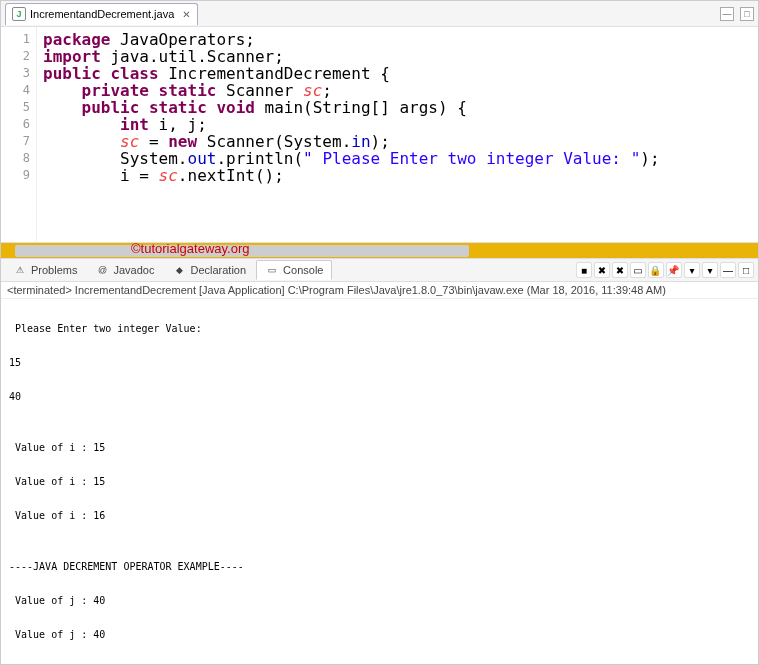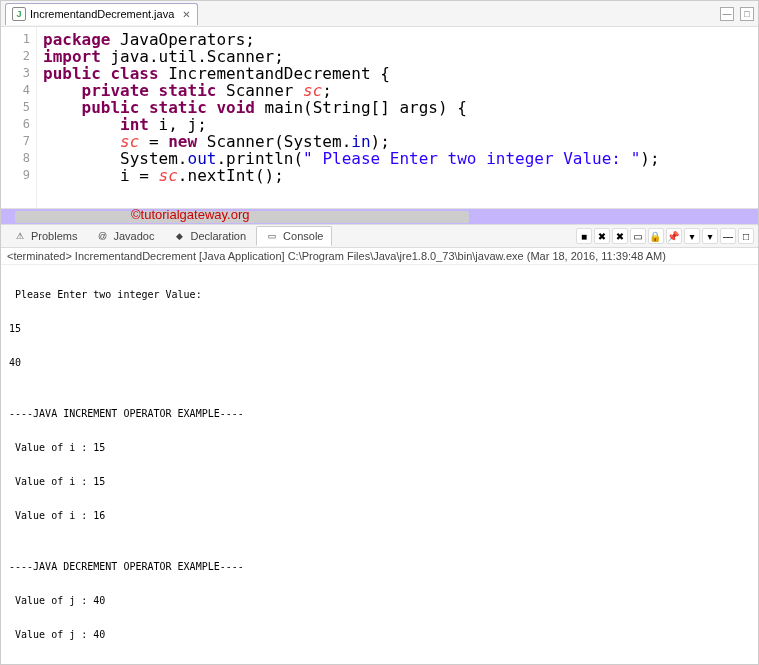--- a/index.html
+++ b/index.html
@@ -13,21 +13,21 @@
 .editor { flex: 1; display: flex; overflow: hidden; background: #fff; }
 .gutter { width: 36px; background: #fff; text-align: right; padding: 4px 6px 0 0; color: #9a9a9a; font-family: Consolas, monospace; font-size: 12px; line-height: 17px; border-right: 1px solid #eee; user-select: none; }
 .gutter .ln { height: 17px; }
 .code { flex: 1; padding: 4px 0 0 6px; font-family: Consolas, monospace; font-size: 16px; line-height: 17px; white-space: pre; overflow-x: auto; }
 .code .row { height: 17px; }
 .kw { color: #7f0055; font-weight: bold; }
 .str { color: #2a00ff; }
 .fld { color: #ef4444; font-style: italic; }
 .sfld { color: #0000c0; }
 .norm { color: #000; }
-.hscroll { height: 16px; background: #c4b5fd; border-top: 1px solid #e0e0e0; position: relative; }
+.hscroll { height: 16px; background: #eab308; border-top: 1px solid #e0e0e0; position: relative; }
 .hscroll .thumb { position: absolute; left: 14px; top: 2px; width: 60%; height: 12px; background: #cdcdcd; border-radius: 2px; }
 .watermark { color: #c00; font-family: sans-serif; font-size: 13px; user-select: none; }
 .views-bar { height: 24px; background: #f5f5f5; border-top: 1px solid #ddd; border-bottom: 1px solid #ddd; display: flex; align-items: center; padding: 0 4px; gap: 2px; font-size: 11px; }
 .view-tab { display: flex; align-items: center; padding: 2px 8px; gap: 4px; color: #444; }
 .view-tab.active { background: #fff; border: 1px solid #ccc; border-bottom: 1px solid #fff; border-radius: 2px 2px 0 0; }
 .view-tab .ico { width: 14px; height: 14px; display: inline-flex; align-items: center; justify-content: center; font-size: 9px; }
 .toolbar-icons { margin-left: auto; display: flex; gap: 2px; }
 .toolbar-icons span { width: 16px; height: 16px; display: inline-flex; align-items: center; justify-content: center; font-size: 10px; border: 1px solid #ddd; background: #fff; border-radius: 2px; }
 .console-header { padding: 2px 6px; font-size: 11px; color: #444; border-bottom: 1px solid #eee; }
 .console { flex: 0 0 auto; padding: 4px 8px; font-family: Consolas, monospace; font-size: 10px; line-height: 17px; white-space: pre; color: #000; }
@@ -99,21 +99,20 @@
   </div>
 </div>
 
 <div class="console-header">&lt;terminated&gt; IncrementandDecrement [Java Application] C:\Program Files\Java\jre1.8.0_73\bin\javaw.exe (Mar 18, 2016, 11:39:48 AM)</div>
 
 <div class="console">
 <span style="display: block;"> Please Enter two integer Value: </span>
 <span class="input" style="display: block;">15</span>
 <span class="input" style="display: block;">40</span>
 <span style="display: block;"></span>
-<span style="display: block;">----JAVA INCREMENT OPERATOR EXAMPLE---- </span>
 <span style="display: block;"> Value of i : 15 </span>
 <span style="display: block;"> Value of i : 15 </span>
 <span style="display: block;"> Value of i : 16 </span>
 <span style="display: block;"></span>
 <span style="display: block;">----JAVA DECREMENT OPERATOR EXAMPLE---- </span>
 <span style="display: block;"> Value of j : 40 </span>
 <span style="display: block;"> Value of j : 40 </span>
 </div>
 
 </body></html>

